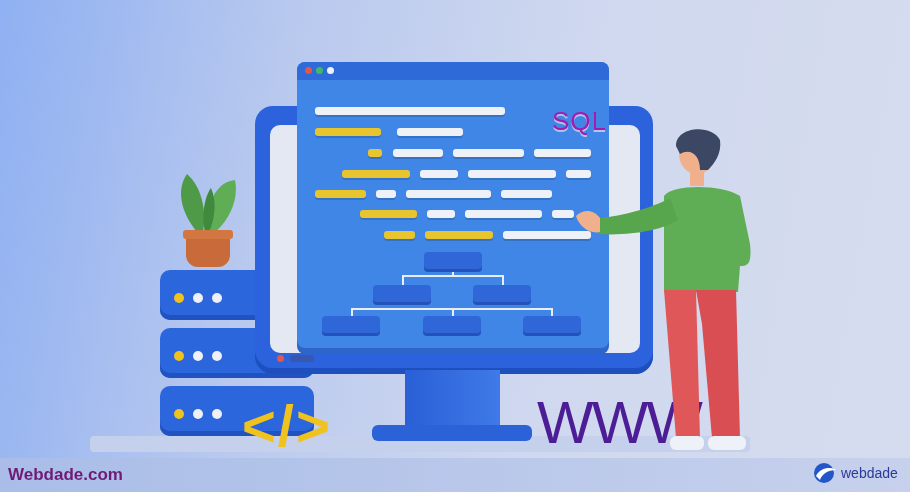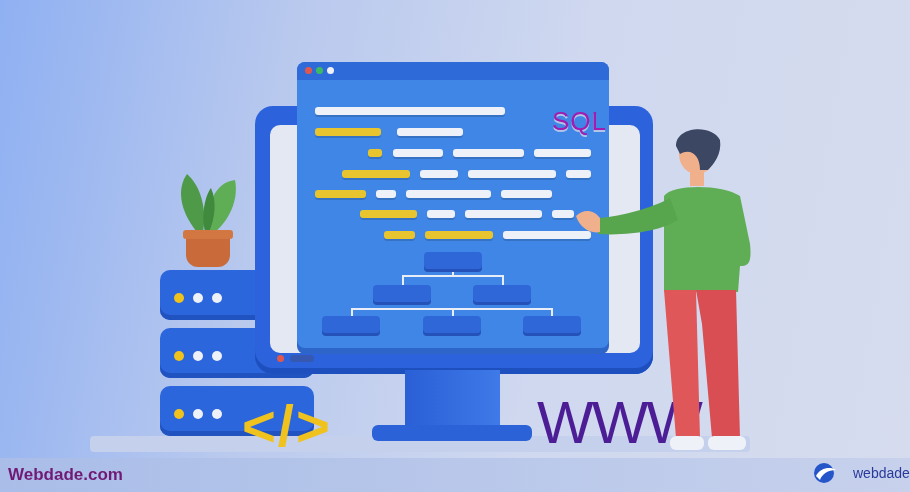--- a/index.html
+++ b/index.html
@@ -3,21 +3,21 @@
 <meta charset="utf-8">
 <style>
   html,body{margin:0;padding:0;}
   body{width:910px;height:492px;overflow:hidden;position:relative;
     background:linear-gradient(100deg,#8fb0f2 0%,#b9c9ee 30%,#cfd8ef 60%,#d6dcee 100%);
     font-family:"Liberation Sans",sans-serif;}
   .abs{position:absolute;}
   .floor{left:90px;top:436px;width:660px;height:16px;background:#c4d0ec;border-radius:4px;}
   .footer-bar{left:0;top:458px;width:910px;height:34px;background:linear-gradient(90deg,#a9bde8,#c7d1ec);}
   .brand-left{left:8px;top:465px;font-size:17px;font-weight:bold;color:#701a75;}
-  .brand-right{left:812px;top:462px;display:flex;align-items:center;gap:15px;justify-content:flex-end;}
+  .brand-right{left:812px;top:462px;display:flex;align-items:center;gap:3px;justify-content:flex-end;}
   .brand-right span.txt{font-size:14px;color:#2a3a9a;}
   
   .mon-frame{left:255px;top:106px;width:398px;height:268px;background:#2c63dc;border-radius:18px;box-shadow:inset 0 -6px 0 #1e4fbf;}
   .mon-inner{left:270px;top:125px;width:370px;height:228px;background:#e4e8f2;border-radius:10px;}
   .mon-led{left:277px;top:355px;width:7px;height:7px;border-radius:50%;background:#e2574c;}
   .mon-slot{left:290px;top:355px;width:24px;height:7px;border-radius:4px;background:#3658b0;}
   .neck{left:405px;top:370px;width:95px;height:60px;background:linear-gradient(90deg,#2a5fd6,#3f7ae8);}
   .base{left:372px;top:425px;width:160px;height:16px;background:#2b62d8;border-radius:6px;}
   
   .win{left:297px;top:62px;width:312px;height:286px;background:#3f86e6;border-radius:8px;box-shadow:0 6px 0 #2d65c9;}

